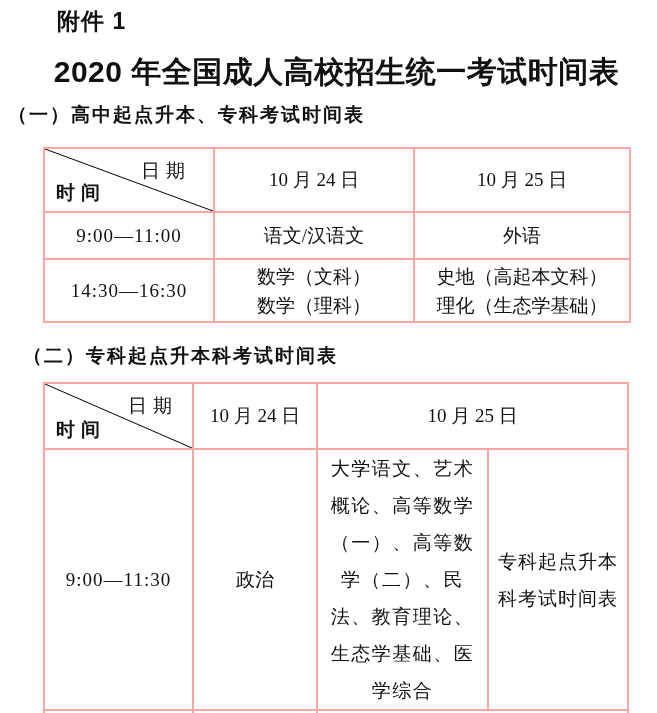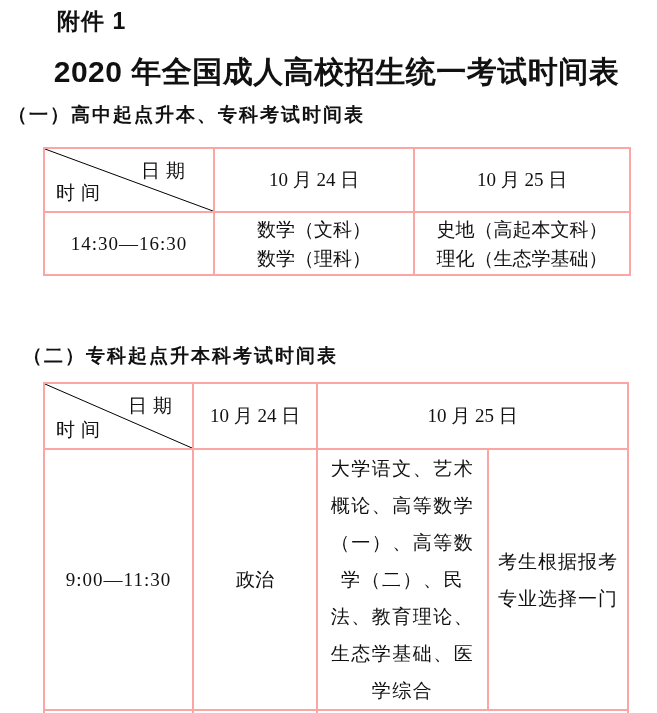--- a/index.html
+++ b/index.html
@@ -46,21 +46,21 @@
   .t2{left:43px;top:382px;width:584px;}
   td.time-cell{font-size:20px;letter-spacing:1px;}
   td.diag{position:relative;padding:0;}
   .diag svg{position:absolute;left:0;top:0;width:100%;height:100%;display:block;}
   .diag .date-label{
     position:absolute;top:9px;right:22px;
     font-size:19px;letter-spacing:6px;
   }
   .diag .time-label{
     position:absolute;bottom:5px;left:11px;
-    font-size:19px;letter-spacing:6px;
+    font-size:19px;letter-spacing:6px;font-weight:bold;
   }
   .t2 .diag .date-label{right:14px;}
   .two-line span{display:block;line-height:29px;}
   td.subjects-cell{
     text-align:left;
     padding:6px 6px 6px 9px;
     line-height:37px;
     letter-spacing:1.5px;
     margin-top:6px;
   }
@@ -92,20 +92,25 @@
         <td class="diag">
           <svg viewBox="0 0 100 100" preserveAspectRatio="none">
             <line x1="0" y1="0" x2="100" y2="100" stroke="#000" stroke-width="1" vector-effect="non-scaling-stroke"></line>
           </svg>
           <span class="date-label">日期</span>
           <span class="time-label">时间</span>
         </td>
         <td>10 月 24 日</td>
         <td>10 月 25 日</td>
       </tr>
+      <tr style="height:47px">
+        <td class="time-cell">9:00—11:00</td>
+        <td>语文/汉语文</td>
+        <td>外语</td>
+      </tr>
       <tr style="height:63px">
         <td class="time-cell">14:30—16:30</td>
         <td class="two-line">
           <span>数学（文科）</span>
           <span>数学（理科）</span>
         </td>
         <td class="two-line">
           <span>史地（高起本文科）</span>
           <span>理化（生态学基础）</span>
         </td>
@@ -131,21 +136,21 @@
           <span class="date-label">日期</span>
           <span class="time-label">时间</span>
         </td>
         <td>10 月 24 日</td>
         <td colspan="2">10 月 25 日</td>
       </tr>
       <tr style="height:221px">
         <td class="time-cell">9:00—11:30</td>
         <td>政治</td>
         <td class="subjects-cell">大学语文、艺术概论、高等数学（一）、高等数学（二）、民法、教育理论、生态学基础、医学综合</td>
-        <td class="note-cell">考生根据报考专业选择一门</td>
+        <td class="note-cell">专科起点升本科考试时间表</td>
       </tr>
       <tr style="height:39px">
         <td class="time-cell">14:30—17:00</td>
         <td>外语</td>
         <td colspan="2"></td>
       </tr>
     </tbody>
   </table>
 
 </div>

